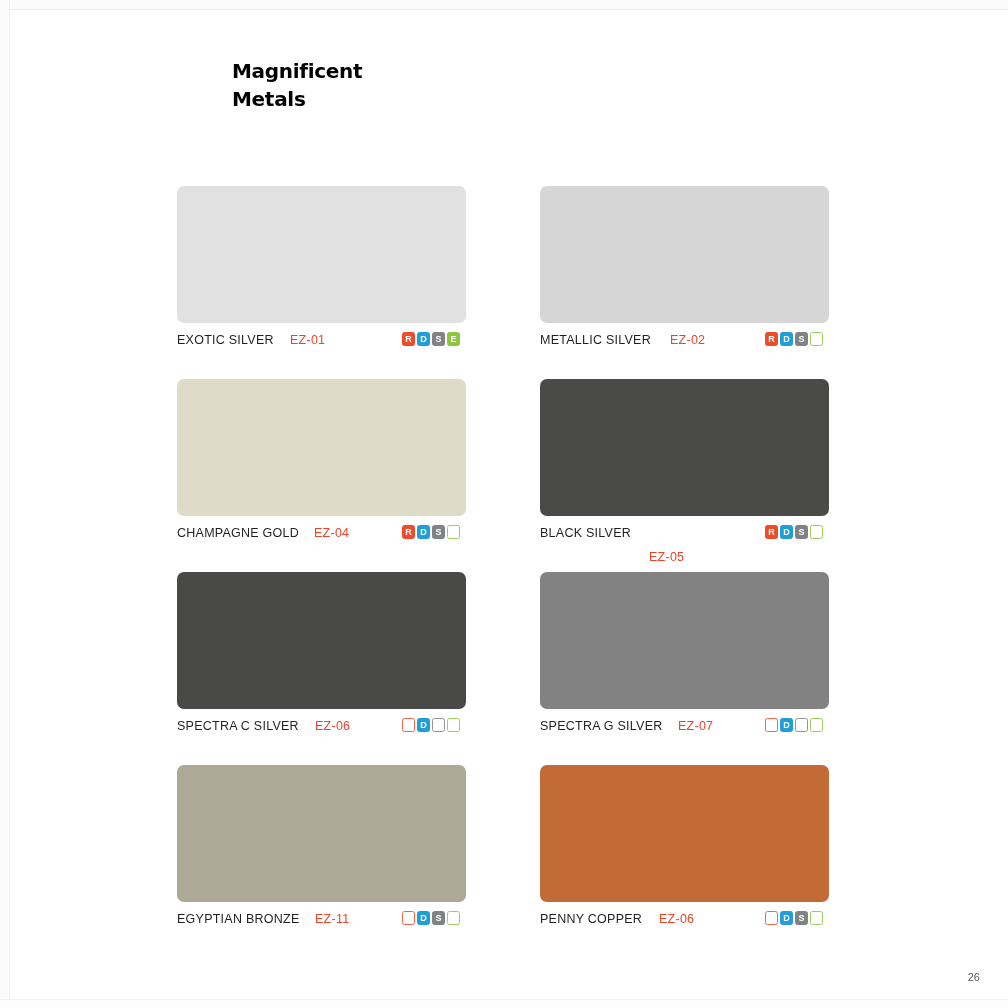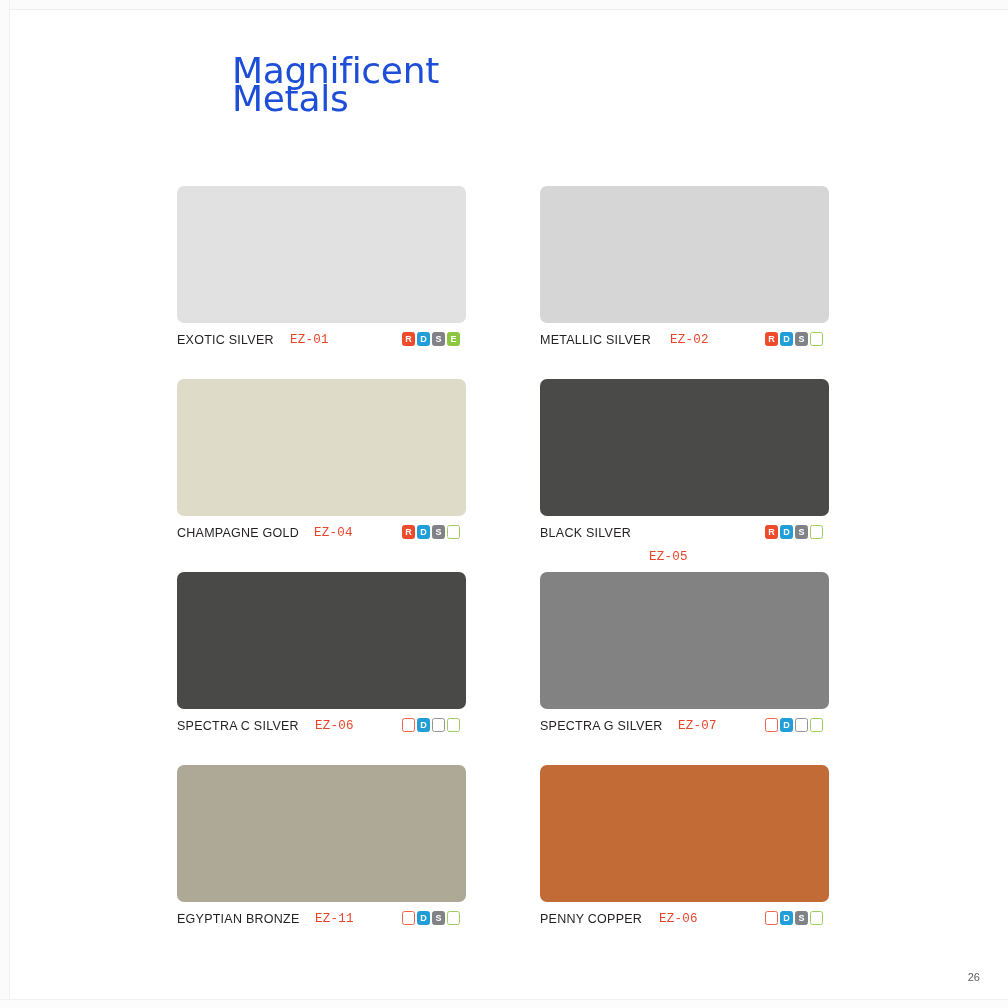--- a/index.html
+++ b/index.html
@@ -42,24 +42,24 @@
     background: #fcfcfc;
     border-top: 1px solid #f2f1f0;
   }
 
   
   .title {
     position: absolute;
     left: 232px;
     top: 57px;
     width: 360px;
-    color: #1d4ed8;
+    color: #000000;
     font-family: "DejaVu Sans", sans-serif;
-    font-weight: normal;
-    font-size: 36px;
+    font-weight: bold;
+    font-size: 20px;
     line-height: 28px;
     letter-spacing: -0.3px;
     white-space: pre-line;
   }
   .brand {
     position: absolute;
     left: 694px;
     top: 95px;
     width: 200px;
     height: 34px;
@@ -126,21 +126,21 @@
     left: 0;
     top: 1px;
     font-family: "Liberation Sans", sans-serif;
     font-size: 12.5px;
     letter-spacing: 0.25px;
     color: #231f20;
   }
   .cap-code {
     position: absolute;
     top: 1px;
-    font-family: Liberation Mono, monospace;
+    font-family: Liberation Sans, sans-serif;
     font-size: 12.5px;
     letter-spacing: 0.25px;
     color: #e8442a;
   }
   .badges {
     position: absolute;
     right: 6px;
     top: 0px;
     display: flex;
     gap: 2px;

